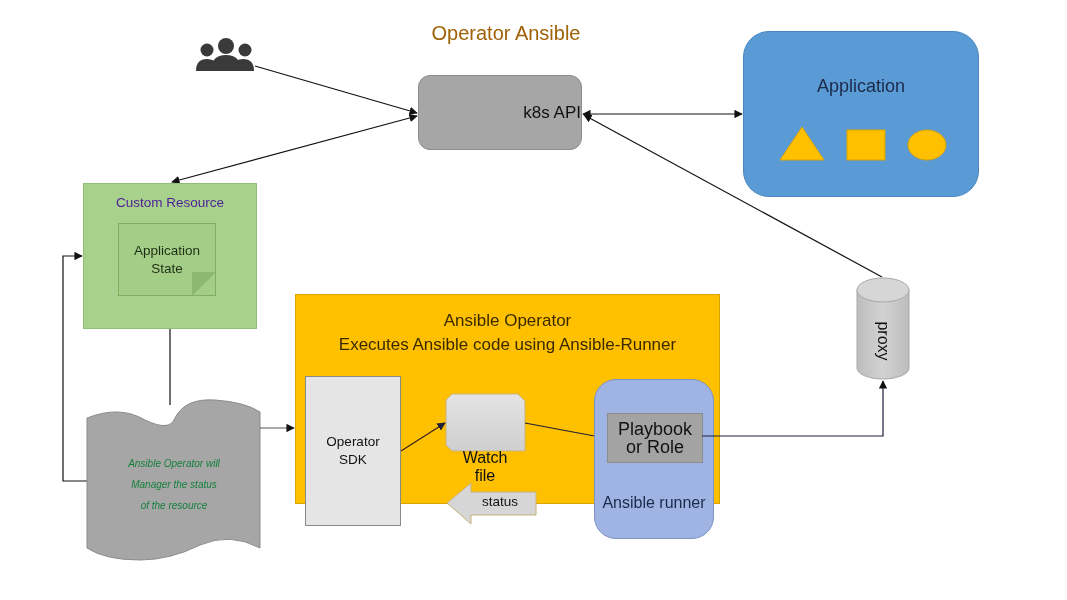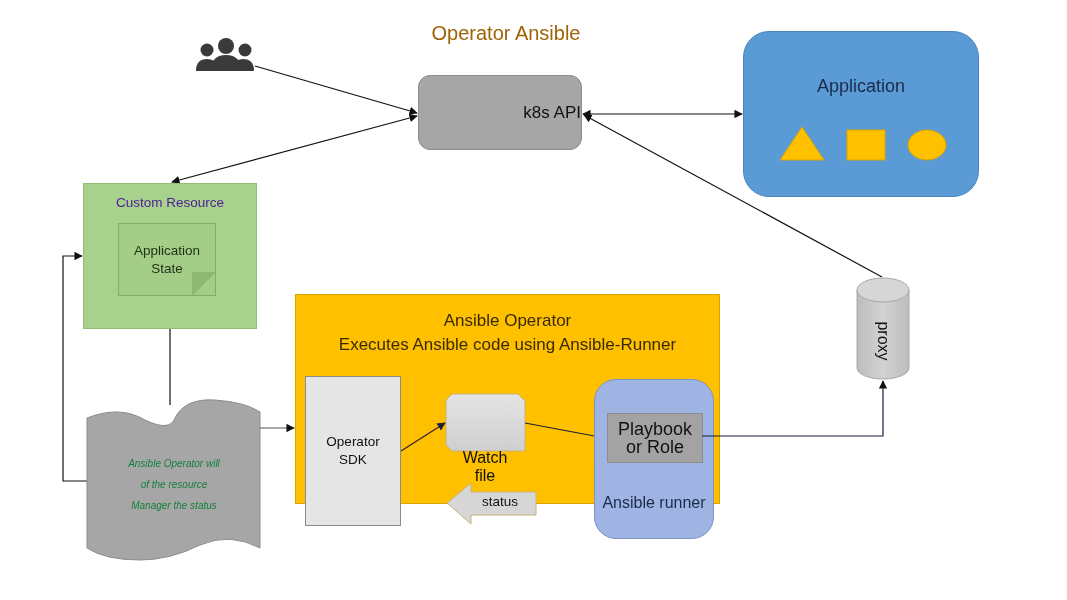--- a/index.html
+++ b/index.html
@@ -114,22 +114,22 @@
     <div>
       <div>Application</div>
       <div>State</div>
     </div>
     <span class="abs dog-ear"></span>
   </div>
 </div>
 
 <div class="abs status-text">
   <div>Ansible Operator will</div>
+  <div>Manager the status</div>
   <div>of the resource</div>
-  <div>Manager the status</div>
 </div>
 
 <div class="abs ao">
   <div class="abs ao-title">
     <div>Ansible Operator</div>
     <div>Executes Ansible code using Ansible-Runner</div>
   </div>
 
   <svg class="abs" style="left:0;top:0" width="425" height="270">
     <defs>

